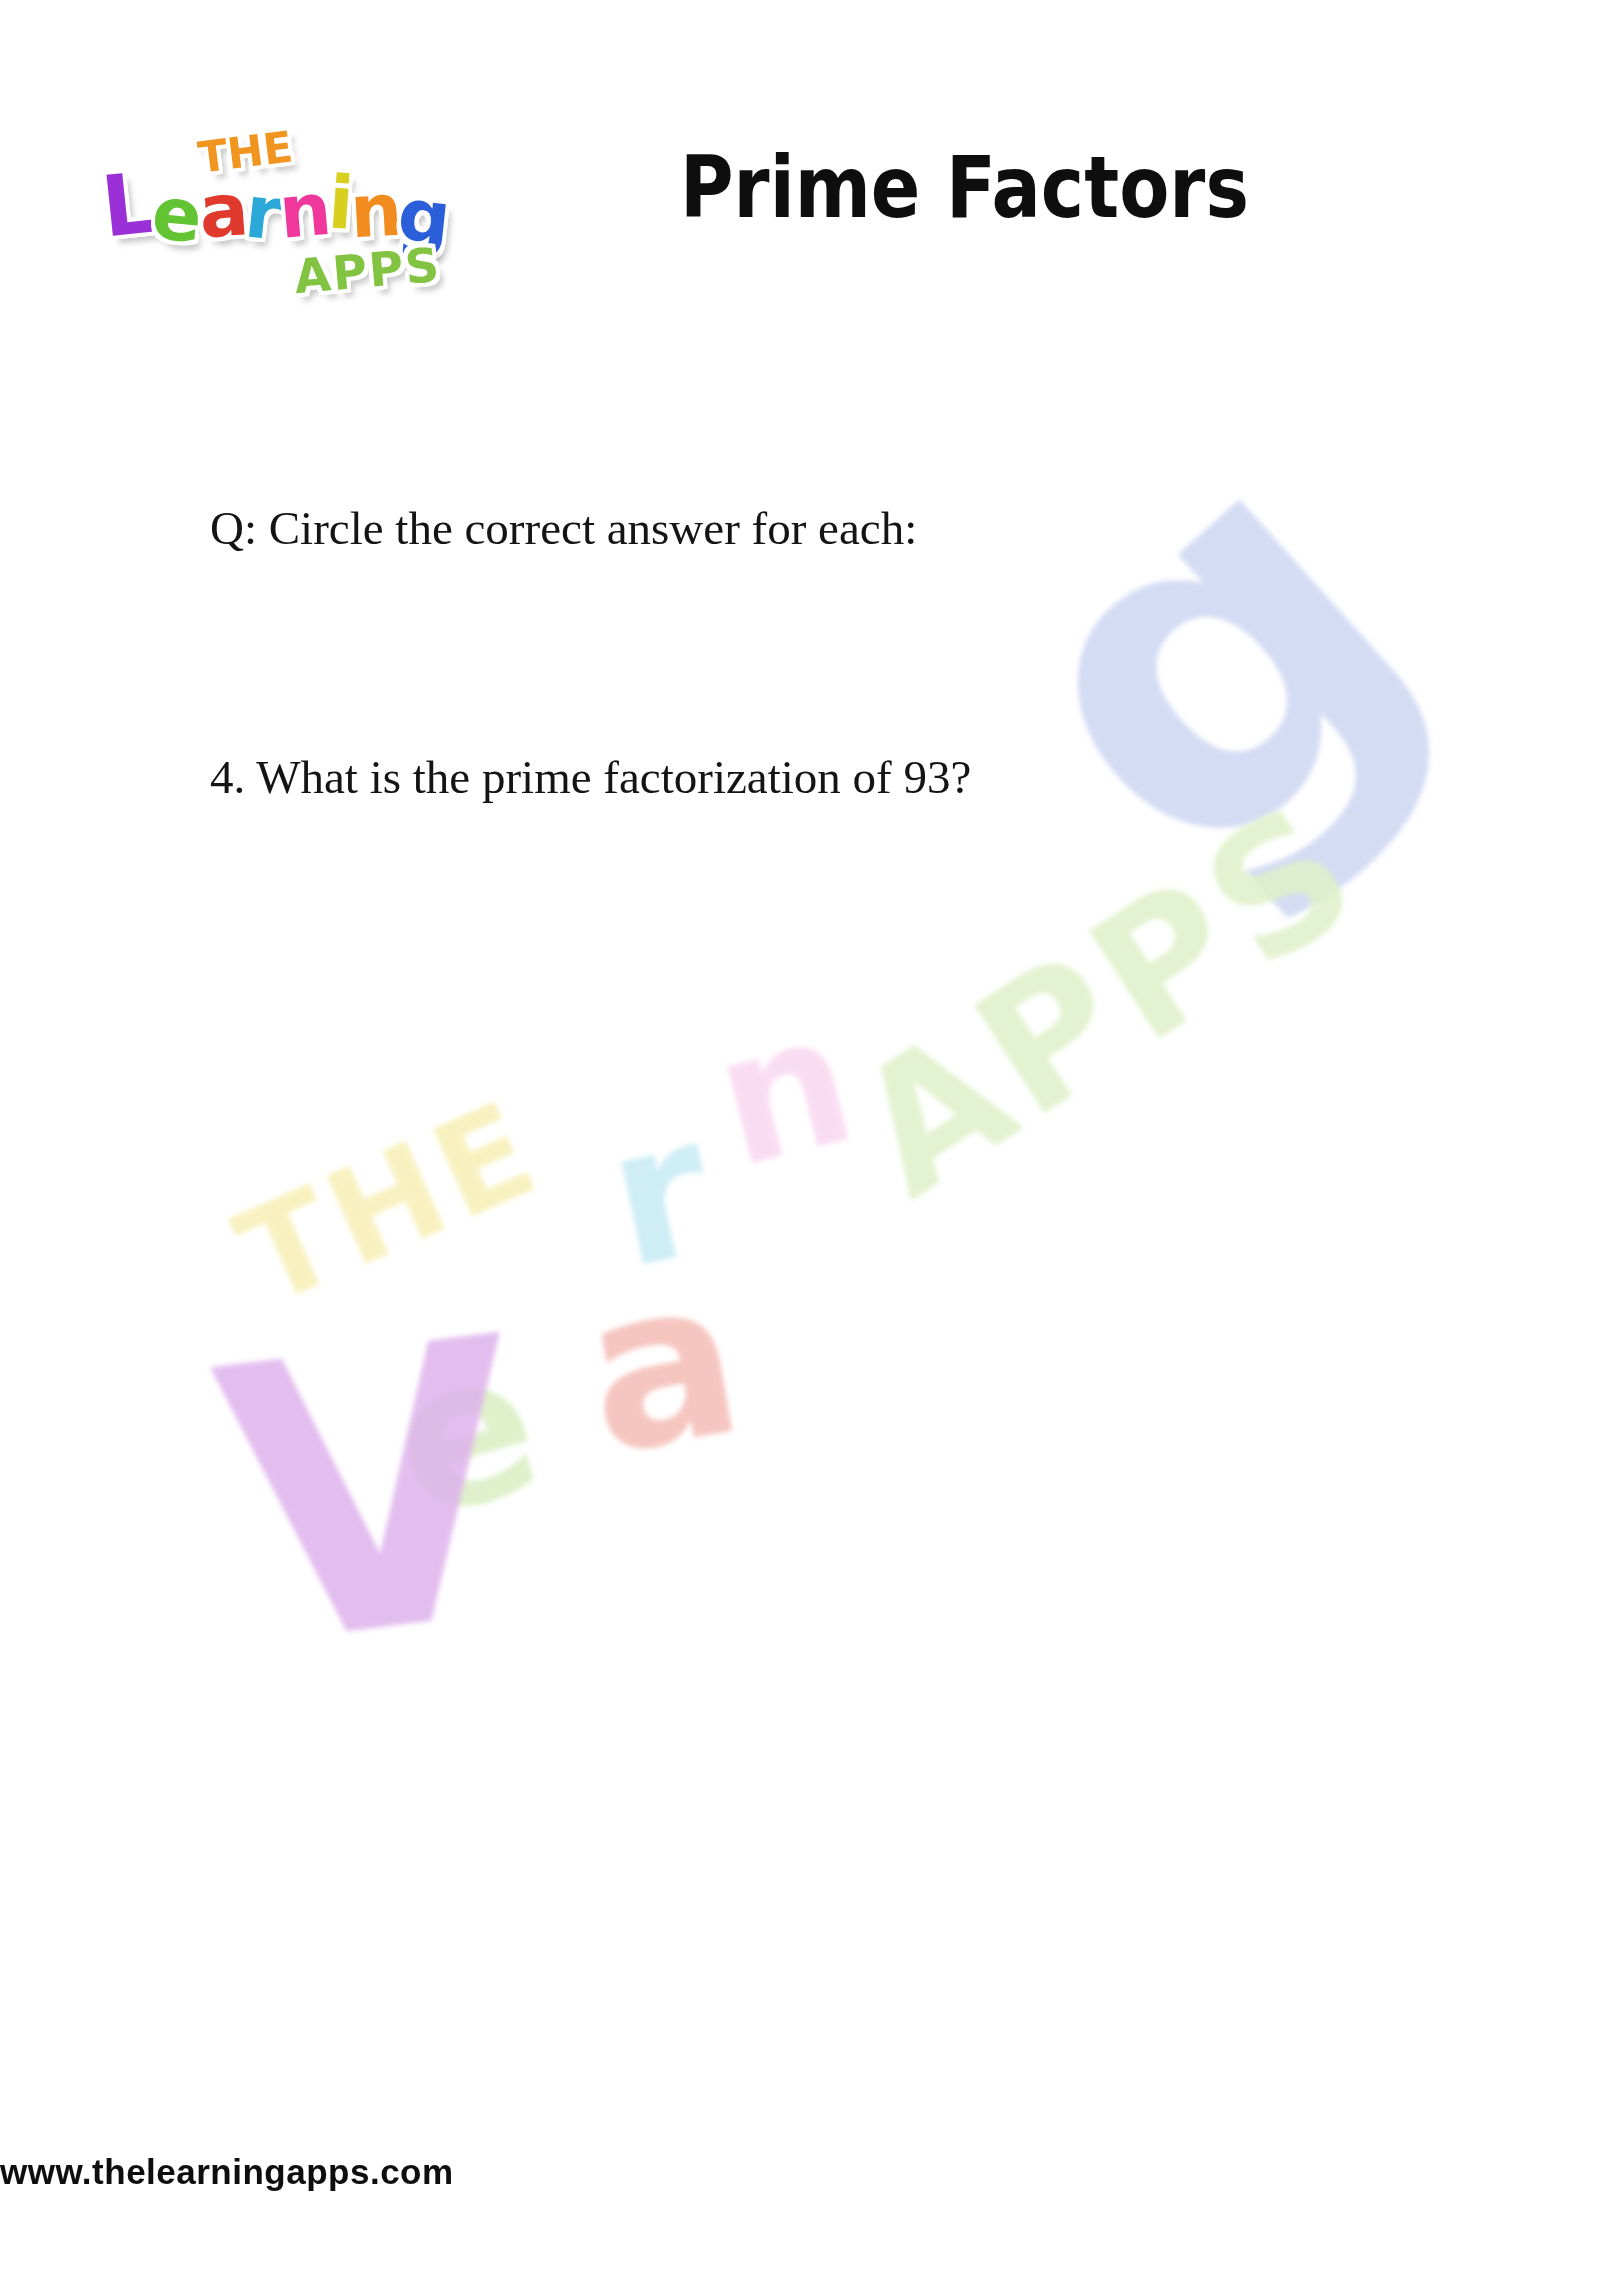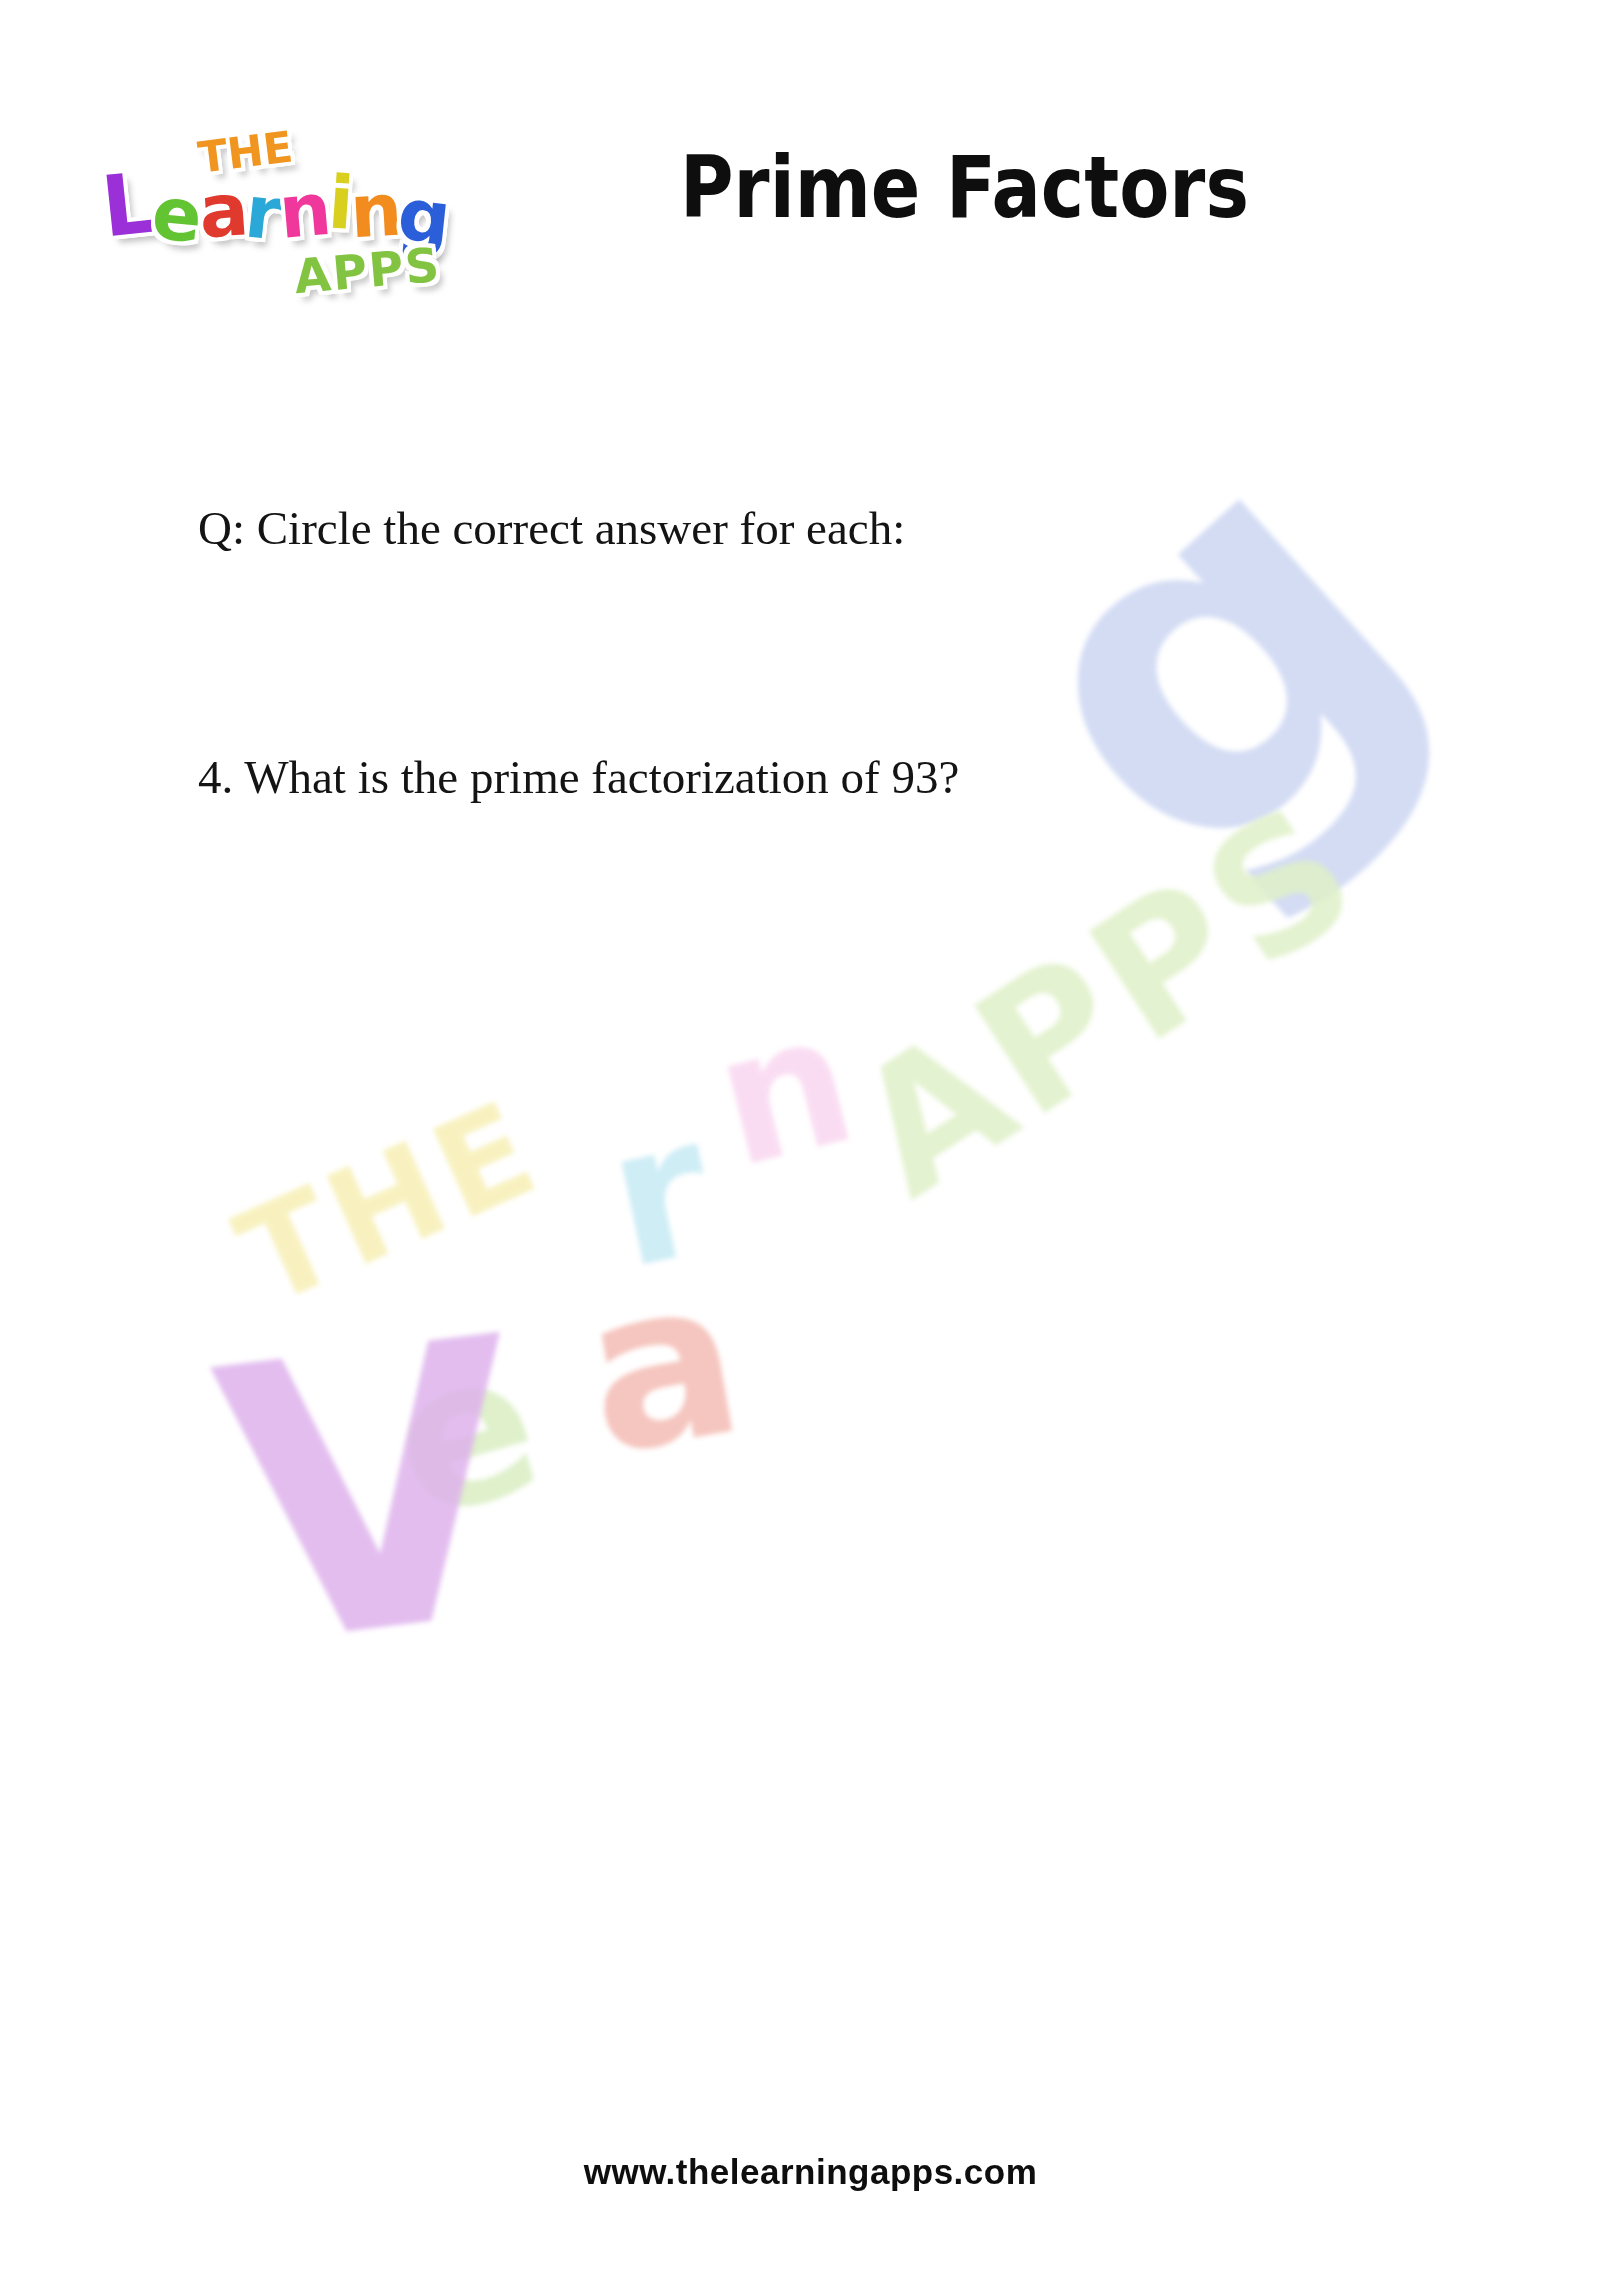--- a/index.html
+++ b/index.html
@@ -53,26 +53,25 @@
     font-family:"DejaVu Sans","Liberation Sans",sans-serif;
     font-weight:bold; font-size:86px; color:#0e0e0e;
     transform:scaleX(0.85); transform-origin:left top; white-space:nowrap;
   }
 
   
   .content {
     position:absolute; left:198px; top:321px; width:1333px; z-index:2;
     font-size:47px; line-height:83px; color:#141414; white-space:pre-wrap;
   }
-  .line { min-height:83px; }
+  .line { min-height:83px;margin-left:12px; }
 
   
   .footer {
     position:absolute; left:0; right:0; top:2152px; z-index:2;
-    text-align:center;
     font-family:"Liberation Sans","DejaVu Sans",sans-serif;
     font-weight:bold; font-size:35px; color:#0e0e0e; letter-spacing:0.5px;
   }
 </style>
 </head>
 <body>
 
 <div class="page">
 
   <div>

